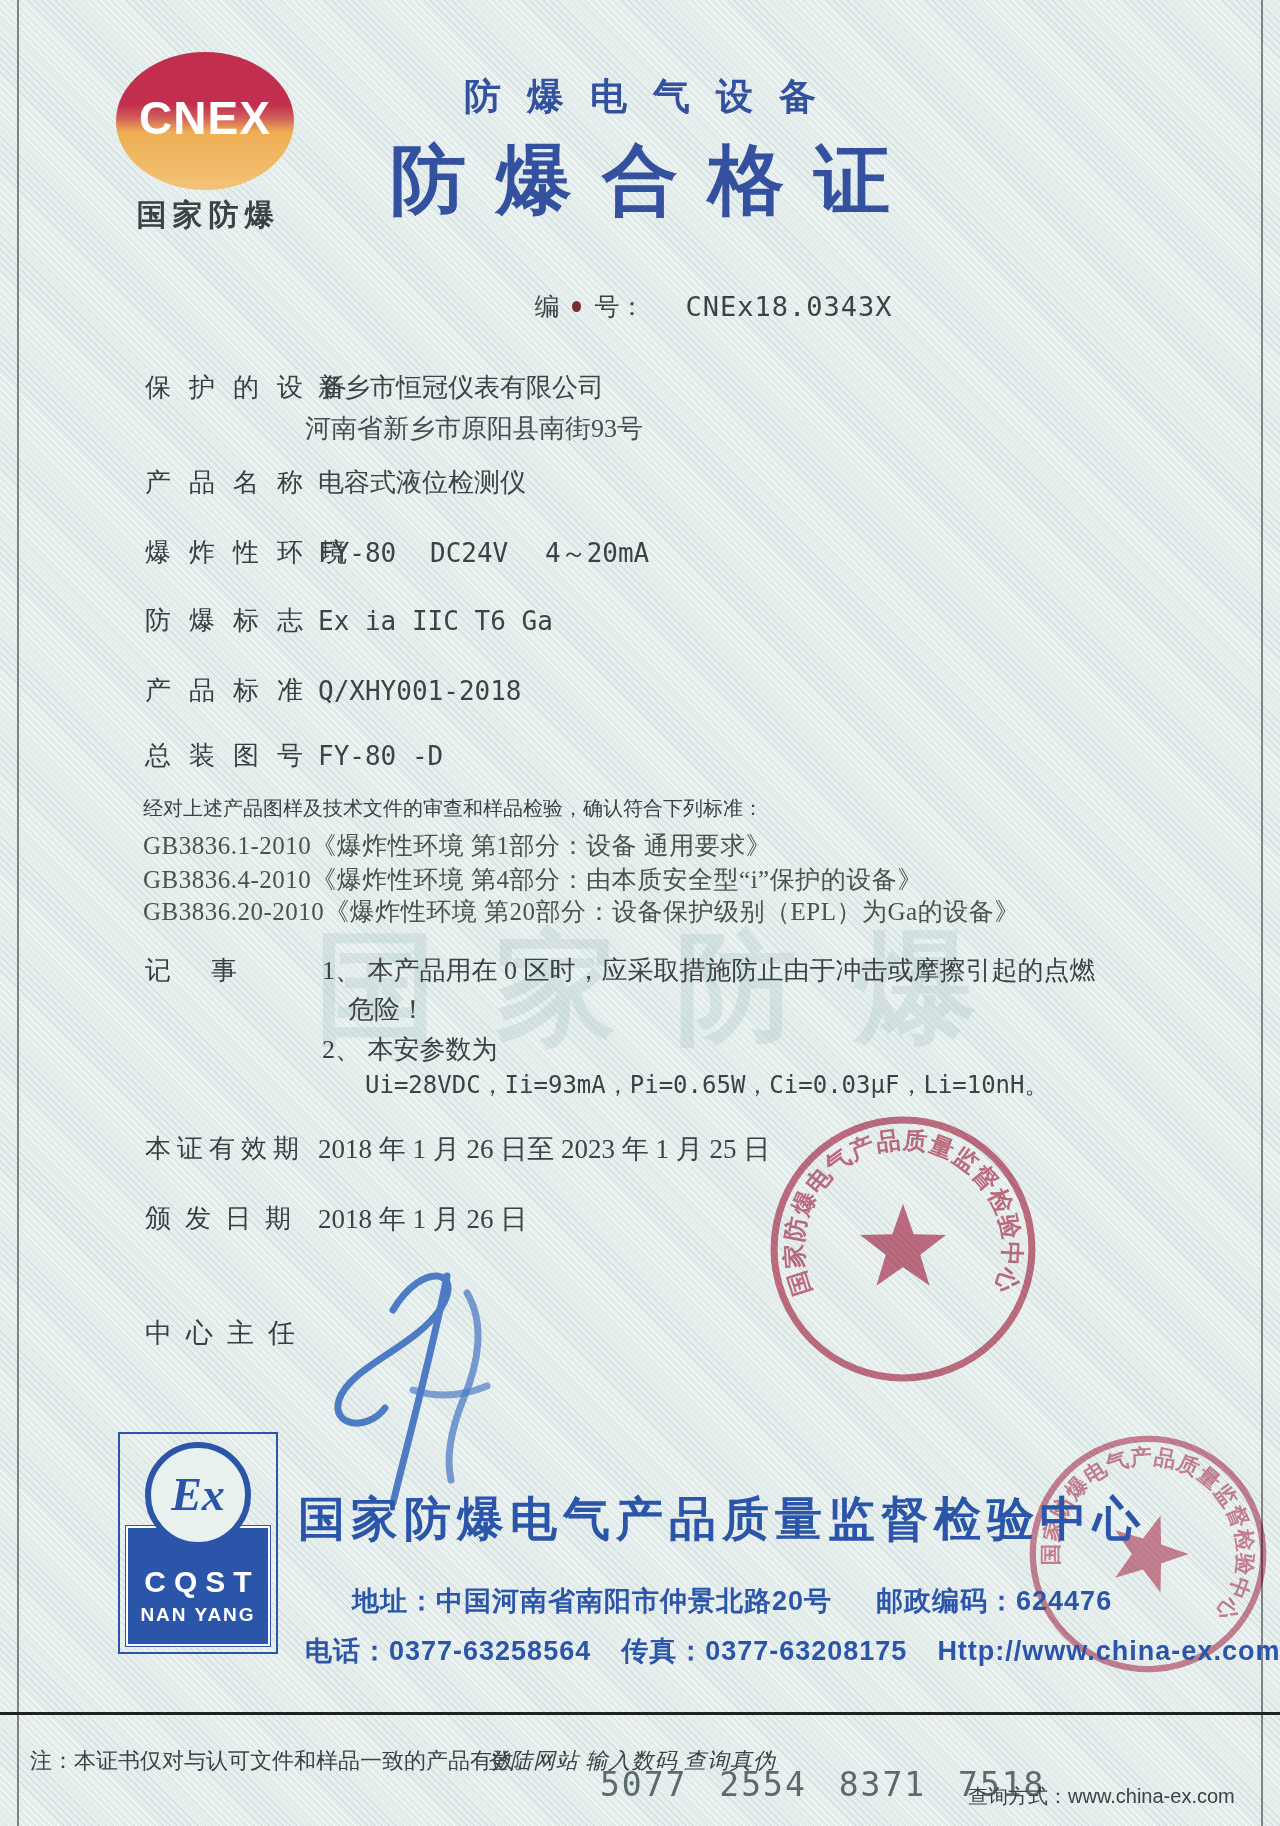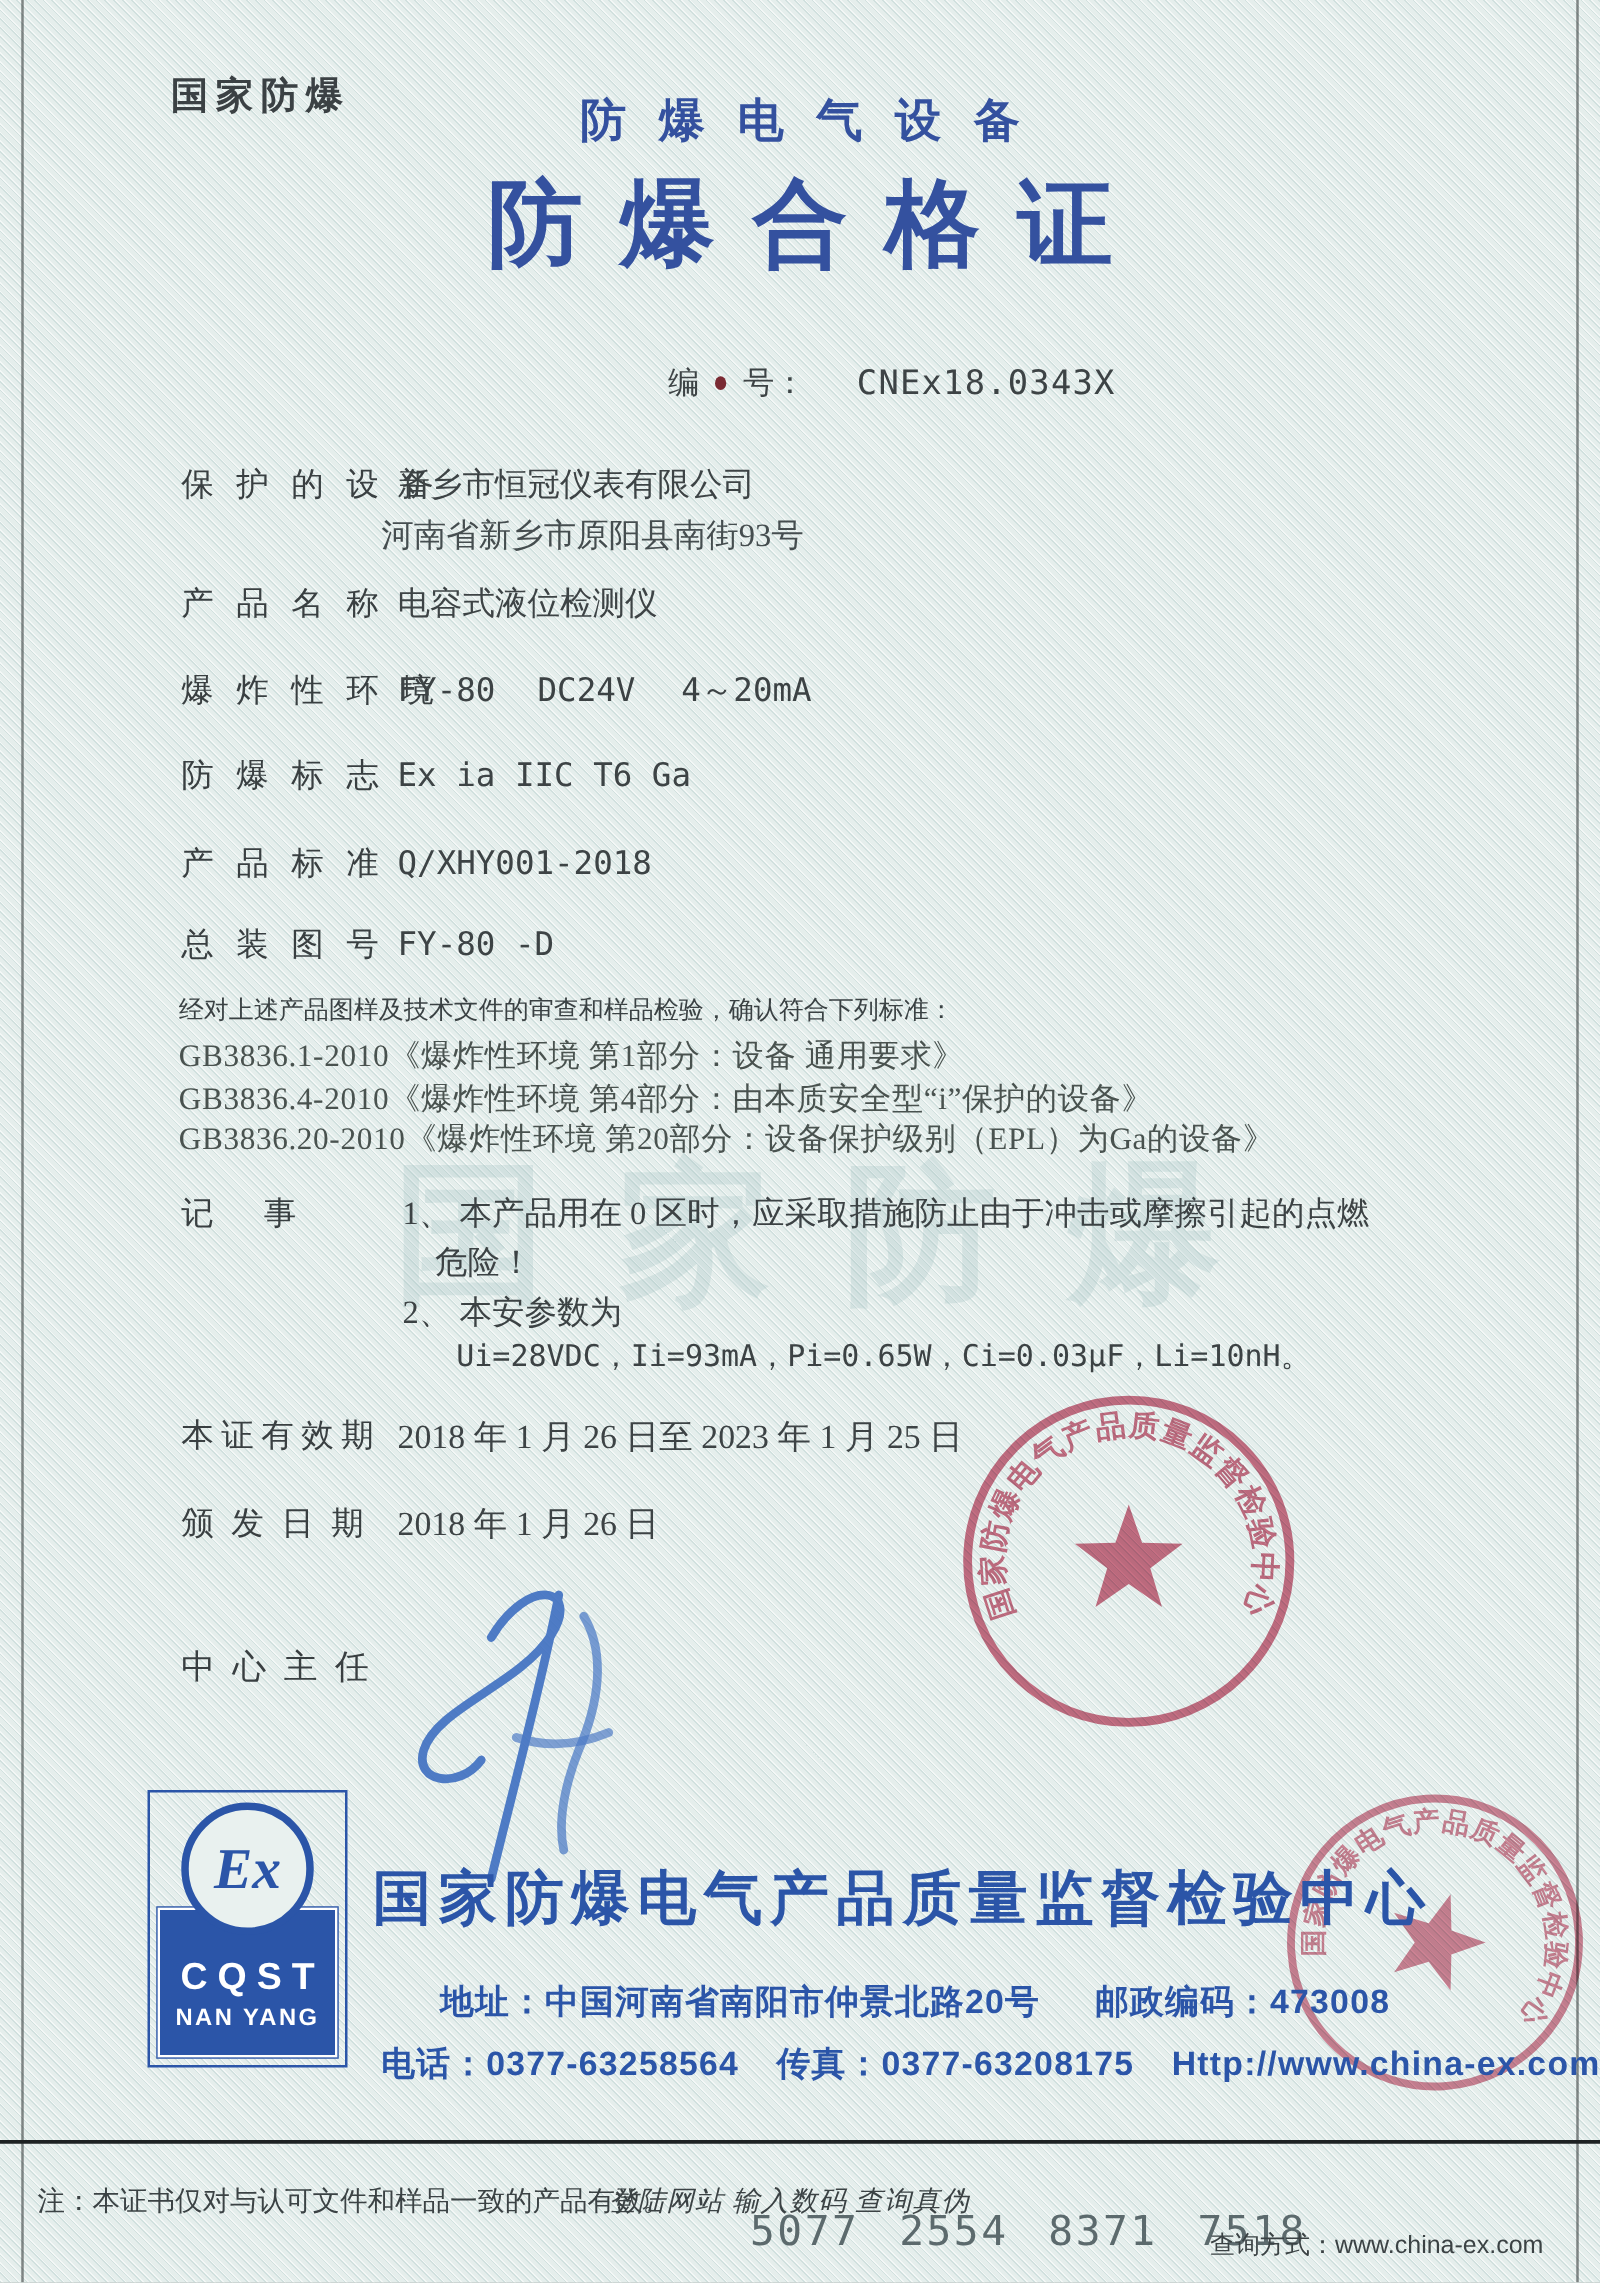--- a/index.html
+++ b/index.html
@@ -103,20 +103,23 @@
 <body>
 
 <div class="page">
 
   <div class="edge" style="left:17px"></div>
   <div class="edge" style="left:1261px"></div>
 
   <div class="abs wm">国家防爆</div>
 
   <div class="abs cnex">
+    <div class="cnex-ellipse">
+      <span>CNEX</span>
+    </div>
     <div class="cnex-caption">国家防爆</div>
   </div>
 
   <div class="abs title">防爆合格证</div>
   <div class="abs subtitle">防爆电气设备</div>
 
   <div class="abs certline">
     <span class="zi">编</span>
     <span class="dot"></span>
     <span class="zi">号：</span>
@@ -214,21 +217,21 @@
       <div class="exlogo-ny">NAN YANG</div>
     </div>
     <div class="exlogo-circle">
       <span>Ex</span>
     </div>
   </div>
 
   <div class="abs orgname">国家防爆电气产品质量监督检验中心</div>
 
   <div class="abs blueline addr">
-    <span>地址：</span><span>中国河南省南阳市仲景北路20号</span><span class="gap1"></span><span>邮政编码：</span><span>473008</span>
+    <span>地址：</span><span>中国河南省南阳市仲景北路20号</span><span class="gap1"></span><span>邮政编码：</span><span>624476</span>
   </div>
 
   <div class="abs blueline tel">
     <span>电话：</span><span>0377-63258564</span><span class="gap2"></span><span>传真：</span><span>0377-63208175</span><span class="gap2"></span><span>Http://www.china-ex.com</span>
   </div>
 
   <div class="abs rule"></div>
   <div class="abs fnote">注：本证书仅对与认可文件和样品一致的产品有效。</div>
   <div class="abs fhint">登陆网站 输入数码 查询真伪</div>
   <div class="abs fcode">5077 2554 8371 7518</div>

